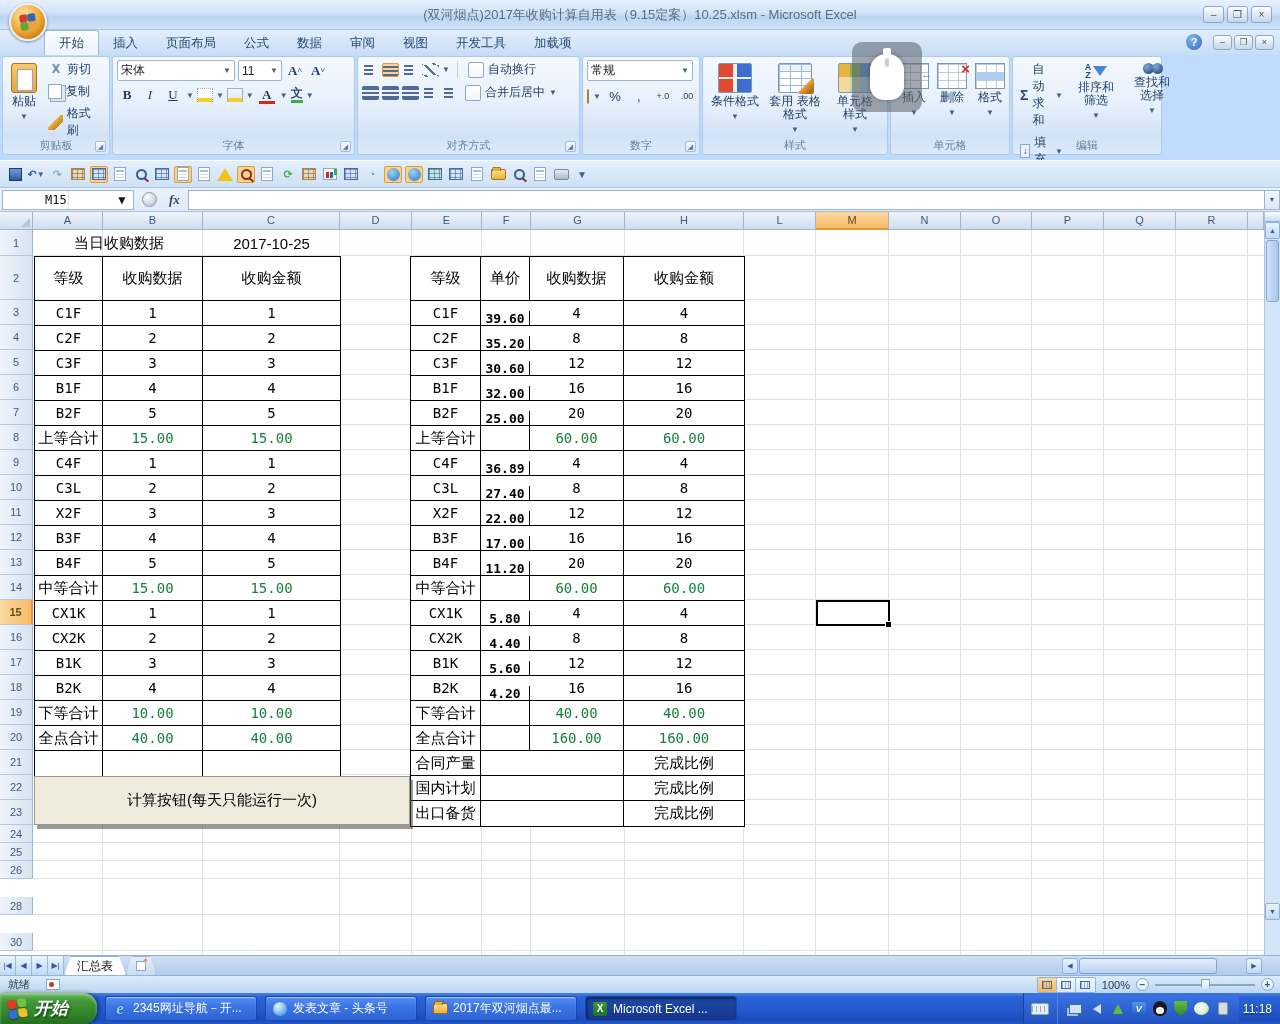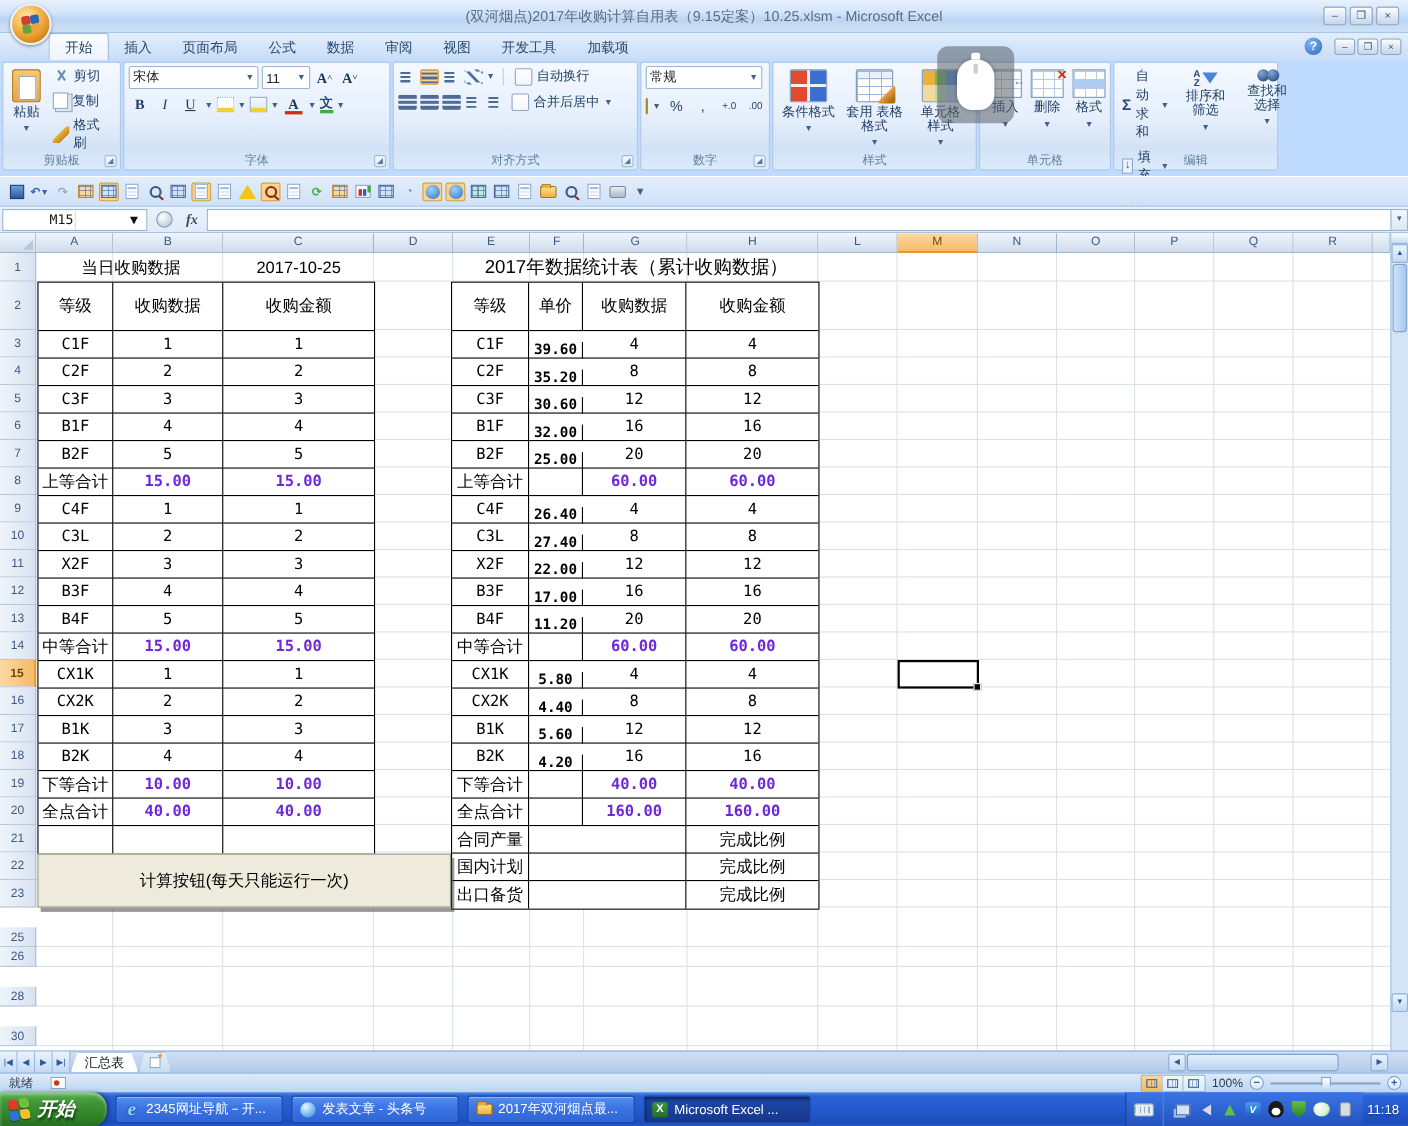--- a/index.html
+++ b/index.html
@@ -178,21 +178,21 @@
     border-right:1px solid #9eb6ce;border-bottom:1px solid #b8c8da;font-size:11px;color:#3c5a82;
     display:flex;align-items:center;justify-content:center;}
   .rhead.sel{background:linear-gradient(90deg,#fbd9a2,#f7bb68);border-right:2px solid #e8962e;color:#6a4a14;font-weight:bold;}
   .vline{position:absolute;top:18px;bottom:0;width:1px;background:#dbe2ec;}
   .free-text{position:absolute;display:flex;align-items:center;justify-content:center;color:#000;}
   .tbl{position:absolute;background:#fff;border:1px solid #000;display:grid;}
   .tc{border-right:1px solid #000;border-bottom:1px solid #000;display:flex;align-items:center;justify-content:center;
     font-family:"DejaVu Sans Mono","DejaVu Sans",sans-serif;font-size:14px;color:#000;overflow:hidden;}
   .tc.hdr{font-family:"DejaVu Sans",sans-serif;font-size:15px;}
   .tc.lbl{font-family:"DejaVu Sans",sans-serif;font-size:15px;}
-  .tc.sum{color:#6d28d9;font-weight:bold;}
+  .tc.sum{color:#15803d;}
   .tc.price{font-weight:bold;font-size:13px;margin-top:10px;}
   .tc.noR{border-right:none;} .tc.noB{border-bottom:none;}
   .calc-btn{position:absolute;left:34px;top:564px;width:376px;height:49px;background:#eeebdd;
     border:1px solid #9a9a88;box-shadow:3px 4px 0 rgba(70,70,70,.55);display:flex;align-items:center;justify-content:center;
     font-size:15px;color:#000;}
   .selcell{position:absolute;left:816px;top:388px;width:74px;height:26px;border:2px solid #000;}
   .selcell::after{content:"";position:absolute;right:-4px;bottom:-4px;width:5px;height:5px;background:#000;border:1px solid #fff;}
 
   
   .vscroll{position:absolute;top:212px;right:0;width:16px;height:743px;background:#d4e3f5;border-left:1px solid #aac4e2;}
@@ -678,20 +678,23 @@
     </div>
     <div class="grow" style="top: 538px; height: 25px;">
       <div class="rhead">21</div>
     </div>
     <div class="grow" style="top: 563px; height: 25px;">
       <div class="rhead">22</div>
     </div>
     <div class="grow" style="top: 588px; height: 25px;">
       <div class="rhead">23</div>
     </div>
+    <div class="grow" style="top: 613px; height: 18px;">
+      <div class="rhead">24</div>
+    </div>
     <div class="grow" style="top: 631px; height: 18px;">
       <div class="rhead">25</div>
     </div>
     <div class="grow" style="top: 649px; height: 18px;">
       <div class="rhead">26</div>
     </div>
     <div class="grow" style="top: 685px; height: 18px;">
       <div class="rhead">28</div>
     </div>
     <div class="grow" style="top: 721px; height: 18px;">
@@ -707,21 +710,20 @@
     <div class="vline" style="left: 743px;"></div>
     <div class="vline" style="left: 815px;"></div>
     <div class="vline" style="left: 888px;"></div>
     <div class="vline" style="left: 960px;"></div>
     <div class="vline" style="left: 1031px;"></div>
     <div class="vline" style="left: 1103px;"></div>
     <div class="vline" style="left: 1175px;"></div>
     <div class="vline" style="left: 1247px;"></div>
     <div class="free-text" style="left: 35px; top: 18px; width: 168px; height: 26px; font-size: 15px;">当日收购数据</div>
     <div class="free-text" style="left: 203px; top: 18px; width: 137px; height: 26px; font-size: 15px;">2017-10-25</div>
-    <div class="free-text" style="left: 412px; top: 16px; width: 333px; height: 28px; font-size: 17px;">2017年数据统计表（累计收购数据）</div>
     <div class="tbl" style="left: 34px; top: 44px; grid-template-columns: 68px 100px 137px; grid-template-rows: 44px repeat(19, 25px);">
       <div class="tc hdr">等级</div>
       <div class="tc hdr">收购数据</div>
       <div class="tc hdr noR">收购金额</div>
       <div class="tc ">C1F</div>
       <div class="tc ">1</div>
       <div class="tc  noR">1</div>
       <div class="tc ">C2F</div>
       <div class="tc ">2</div>
       <div class="tc  noR">2</div>
@@ -800,21 +802,21 @@
       <div class="tc  noR">16</div>
       <div class="tc ">B2F</div>
       <div class="tc price">25.00</div>
       <div class="tc ">20</div>
       <div class="tc  noR">20</div>
       <div class="tc lbl">上等合计</div>
       <div class="tc sum"></div>
       <div class="tc sum">60.00</div>
       <div class="tc sum noR">60.00</div>
       <div class="tc ">C4F</div>
-      <div class="tc price">26.40</div>
+      <div class="tc price">36.89</div>
       <div class="tc ">4</div>
       <div class="tc  noR">4</div>
       <div class="tc ">C3L</div>
       <div class="tc price">27.40</div>
       <div class="tc ">8</div>
       <div class="tc  noR">8</div>
       <div class="tc ">X2F</div>
       <div class="tc price">22.00</div>
       <div class="tc ">12</div>
       <div class="tc  noR">12</div>

